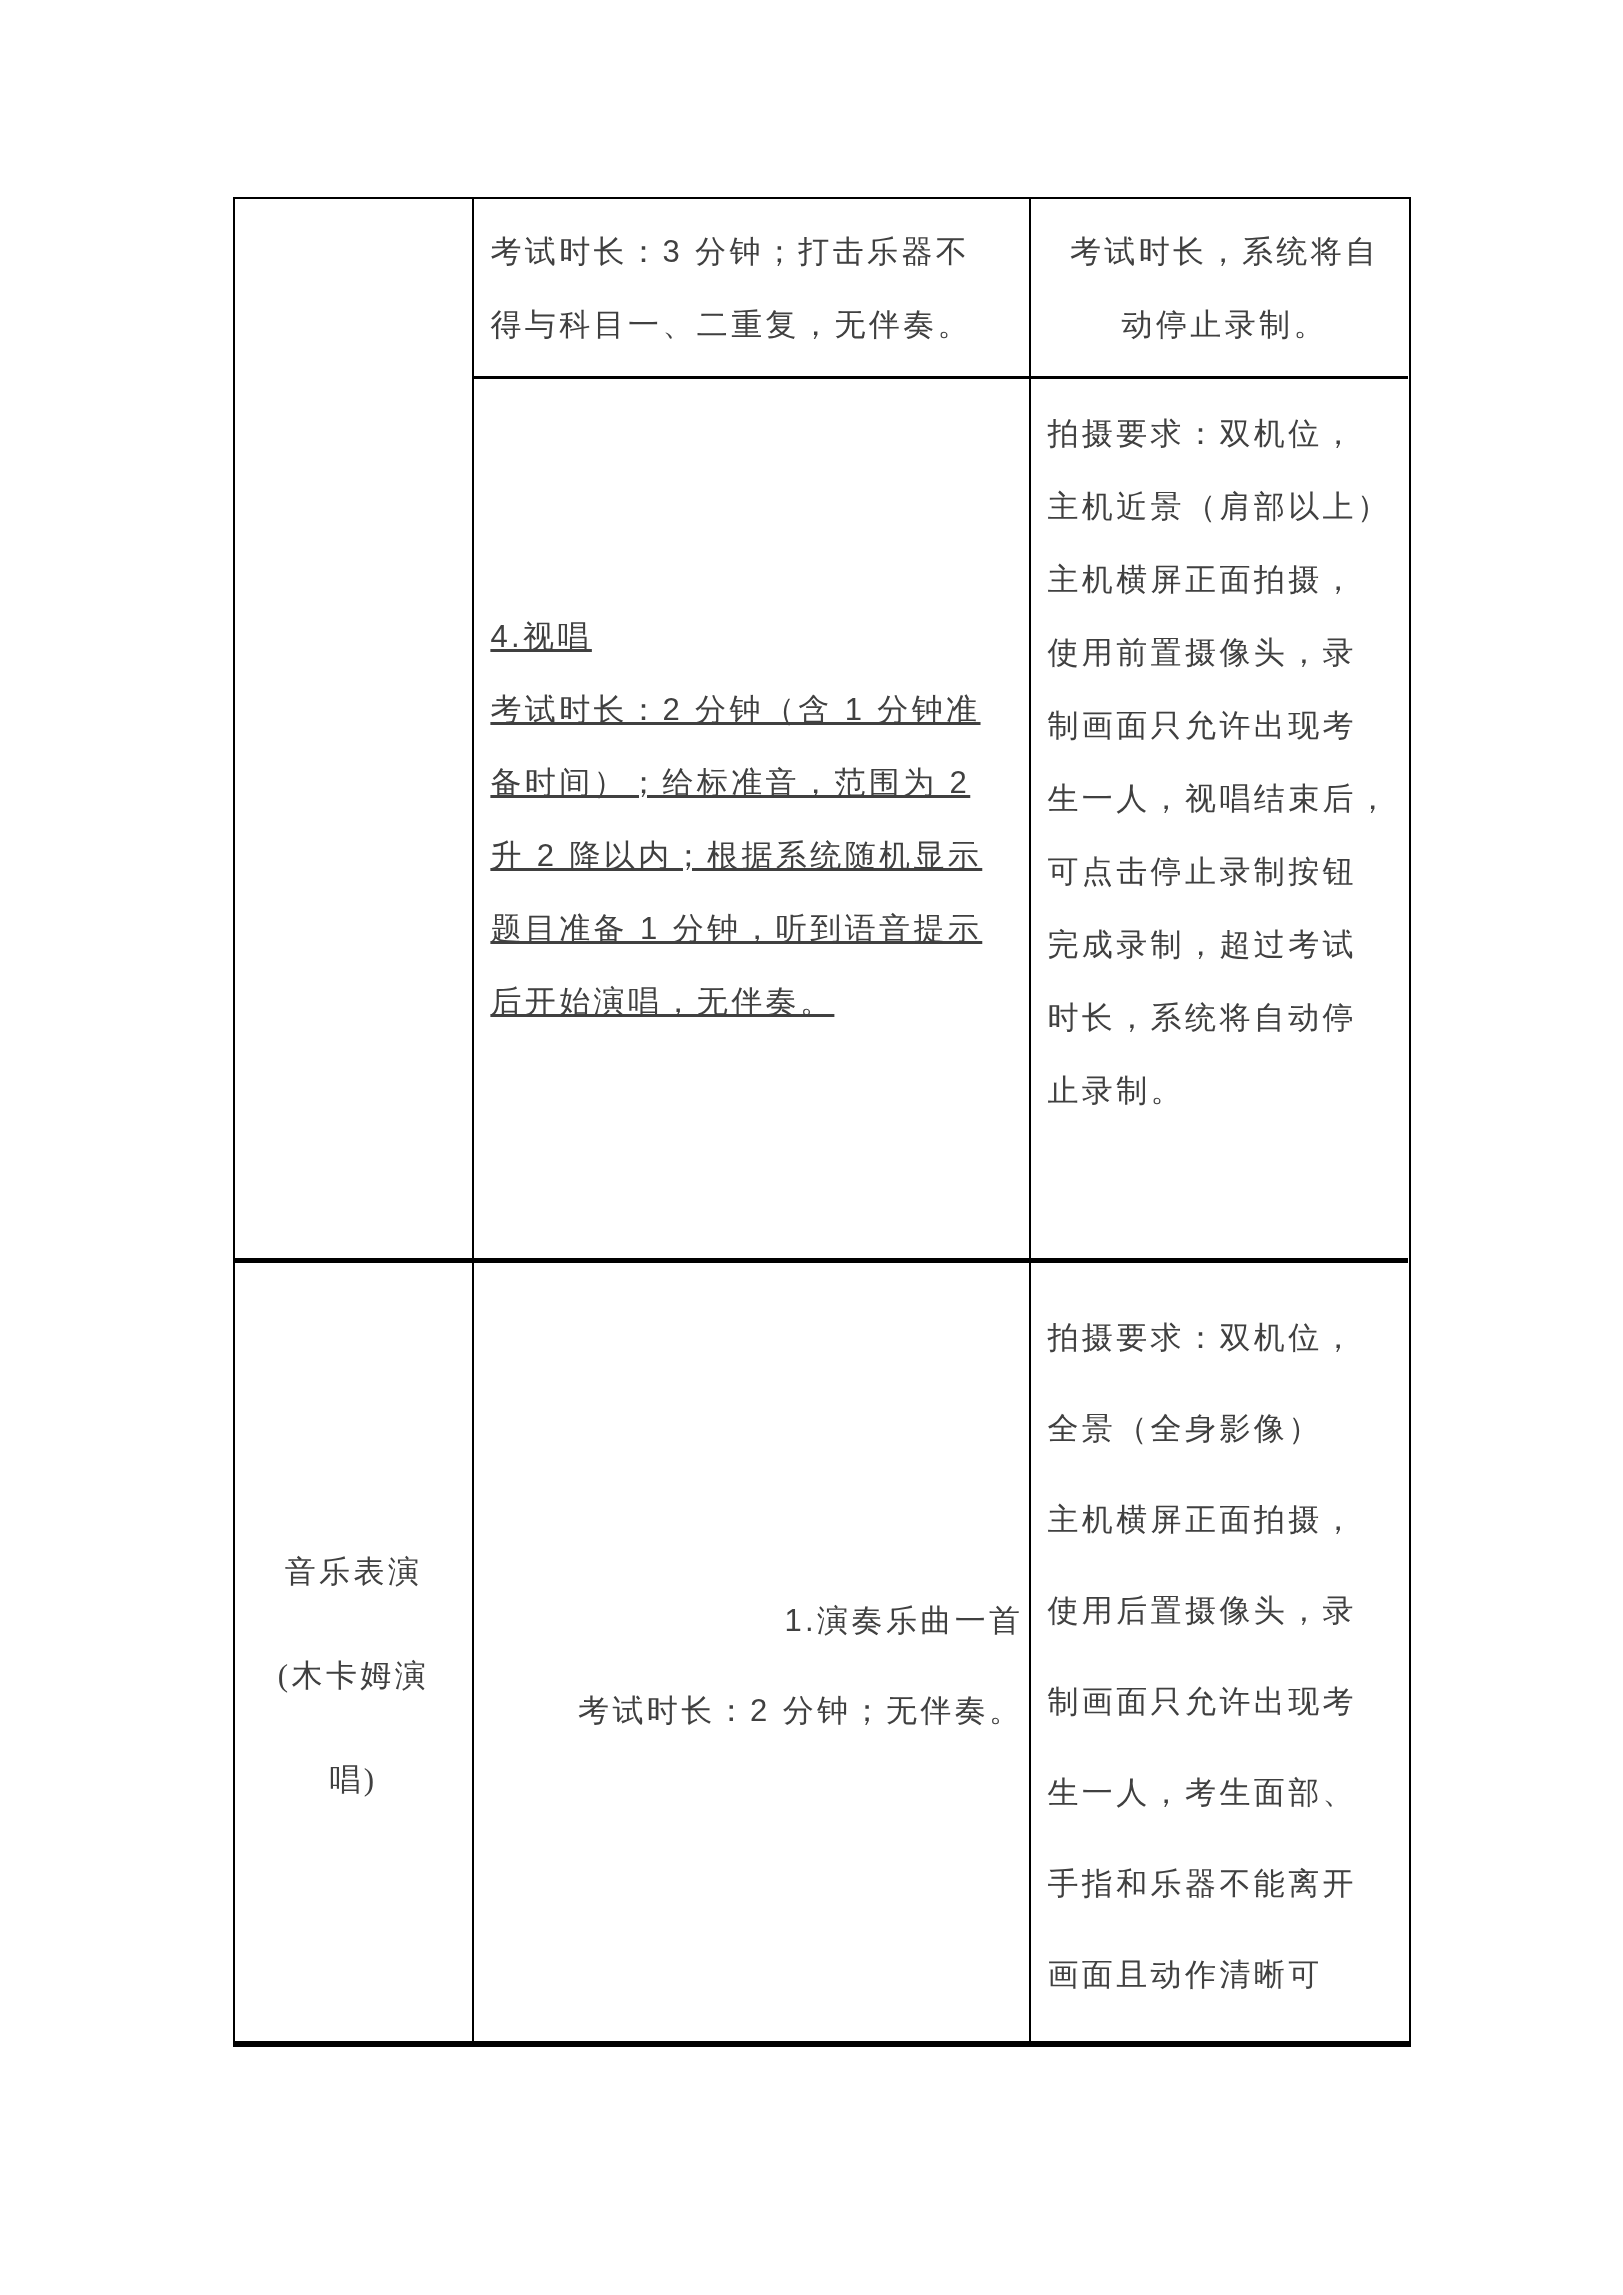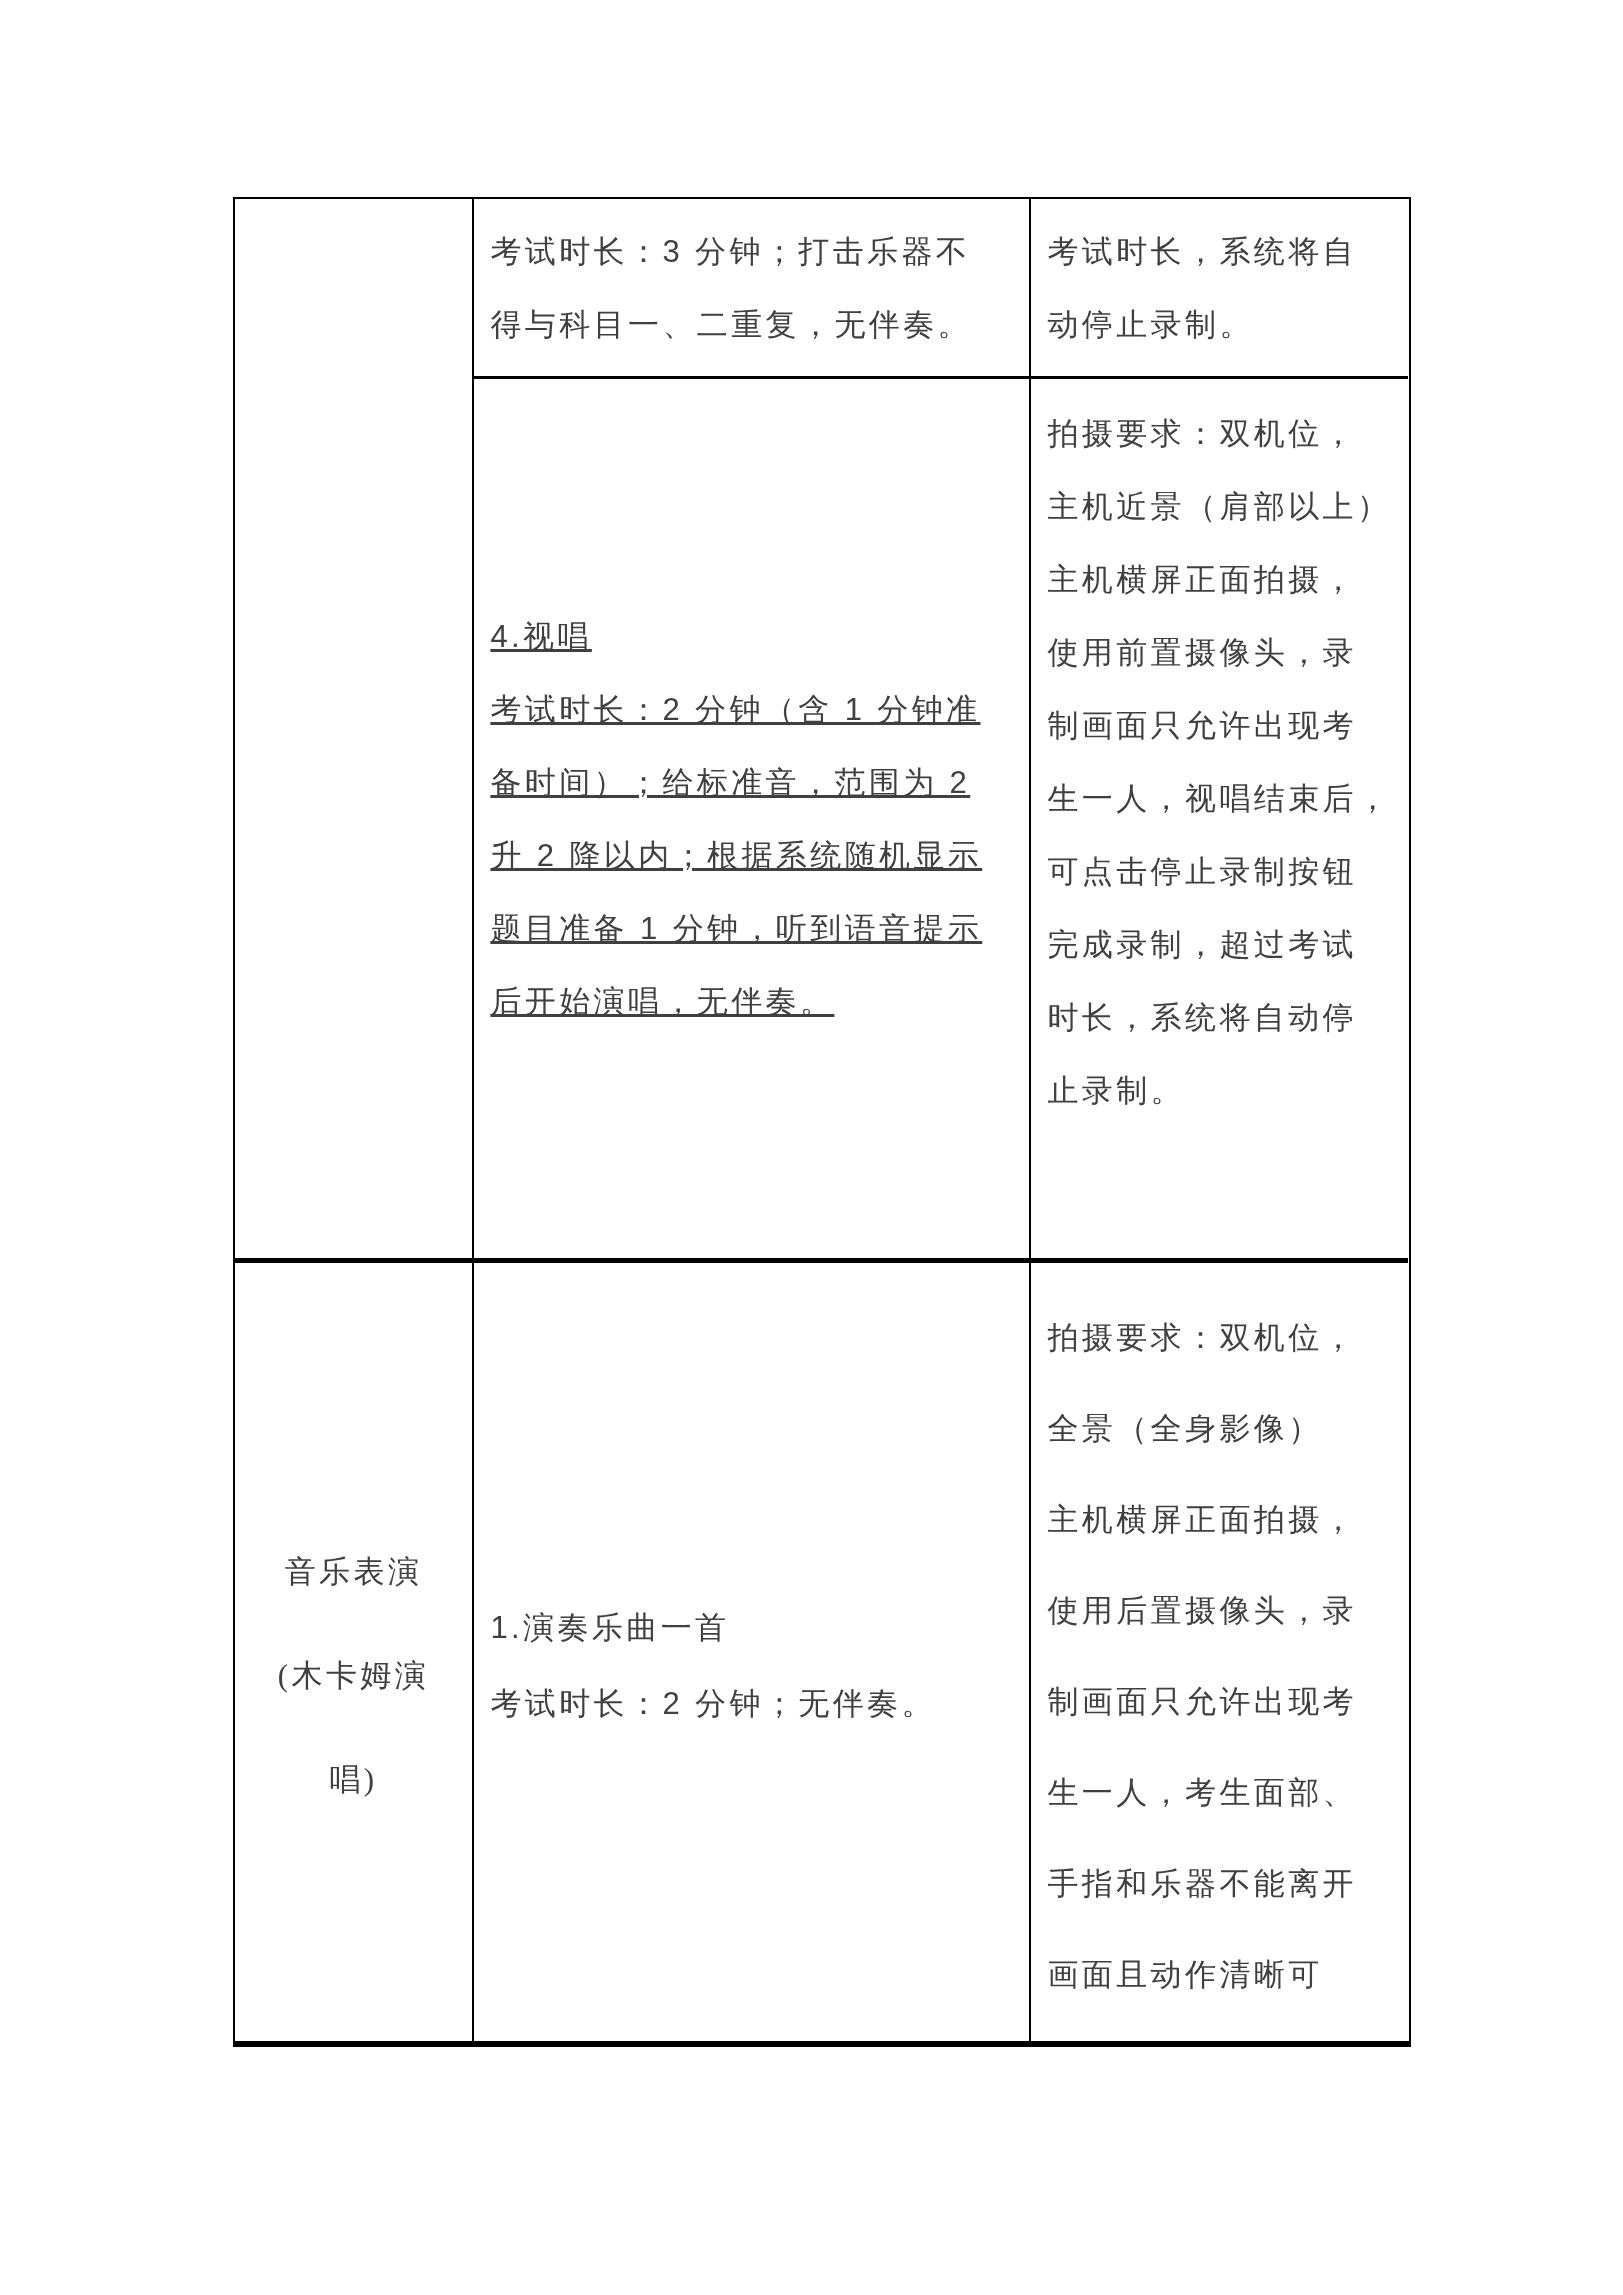--- a/index.html
+++ b/index.html
@@ -36,31 +36,31 @@
     font-size: 31px;
     letter-spacing: 3.4px;
     line-height: 73px;
     color: #404040;
     overflow: hidden;
   }
   .c-a { grid-column: 1; grid-row: 1 / 3; border-right: 2.7px solid #000; border-bottom: 5.5px solid #000; }
   .c-b { grid-column: 2; grid-row: 1; border-right: 2.7px solid #000; border-bottom: 3.4px solid #000;
          justify-content: center; padding-left: 16.4px; padding-right: 5.5px; }
   .c-c { grid-column: 3; grid-row: 1; border-bottom: 3.4px solid #000;
-         justify-content: center; padding-left: 16.4px; padding-right: 6px; }
+         justify-content: center; padding-left: 16.4px; padding-right: 6px; text-align: center; }
   .c-d { grid-column: 2; grid-row: 2; border-right: 2.7px solid #000; border-bottom: 5.5px solid #000;
          justify-content: center; padding-left: 16.4px; padding-right: 5.5px; text-decoration: underline; }
   .c-e { grid-column: 3; grid-row: 2; border-bottom: 5.5px solid #000;
          padding-top: 17.7px; padding-left: 16.4px; padding-right: 5.5px; }
   .c-f { grid-column: 1; grid-row: 3; border-right: 2.7px solid #000;
          justify-content: center; align-items: center; text-align: center;
          line-height: 104px; padding-top: 48px; font-family: Liberation Serif, serif; }
   .c-g { grid-column: 2; grid-row: 3; border-right: 2.7px solid #000;
          justify-content: center; padding-left: 16.4px; padding-right: 5.5px;
-         line-height: 76px; padding-top: 27px; }
+         line-height: 90px; padding-top: 27px; text-align: right; }
   .c-h { grid-column: 3; grid-row: 3;
          padding-top: 29px; padding-left: 16.4px; padding-right: 5.5px;
          line-height: 91px; }
 </style>
 </head>
 <body>
 
 <div class="page">
   <div class="doc-table">
 

